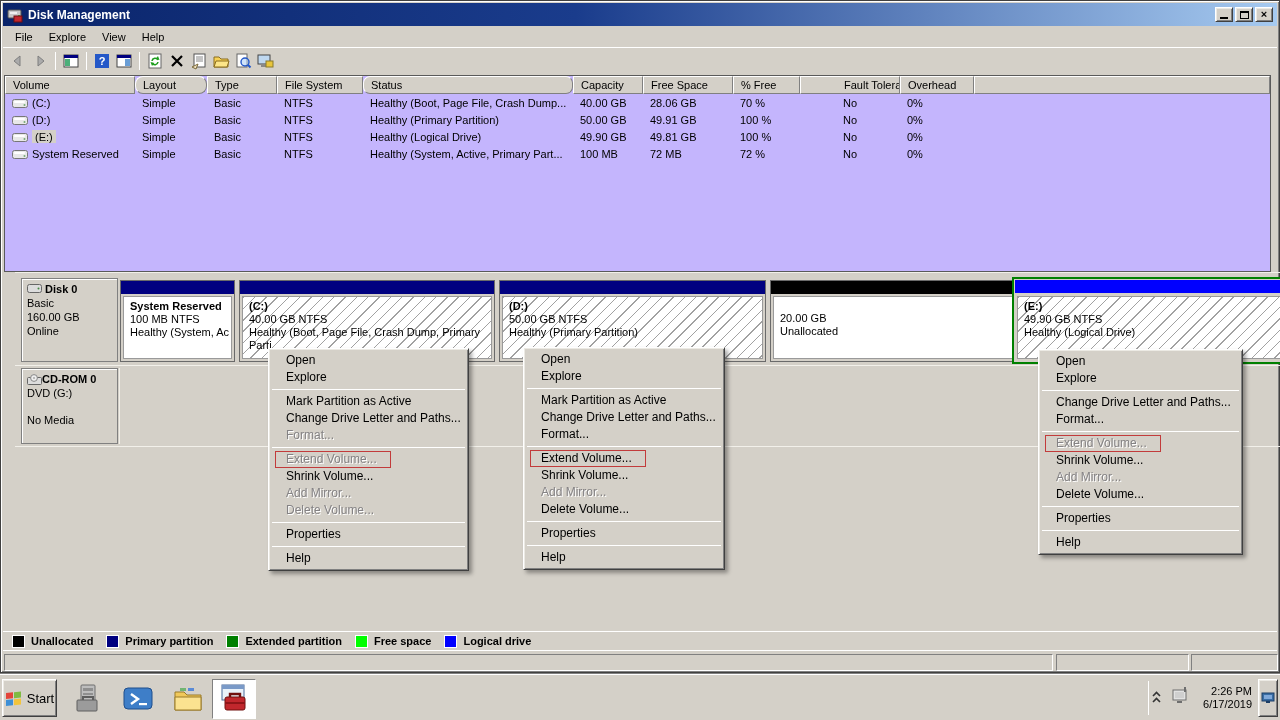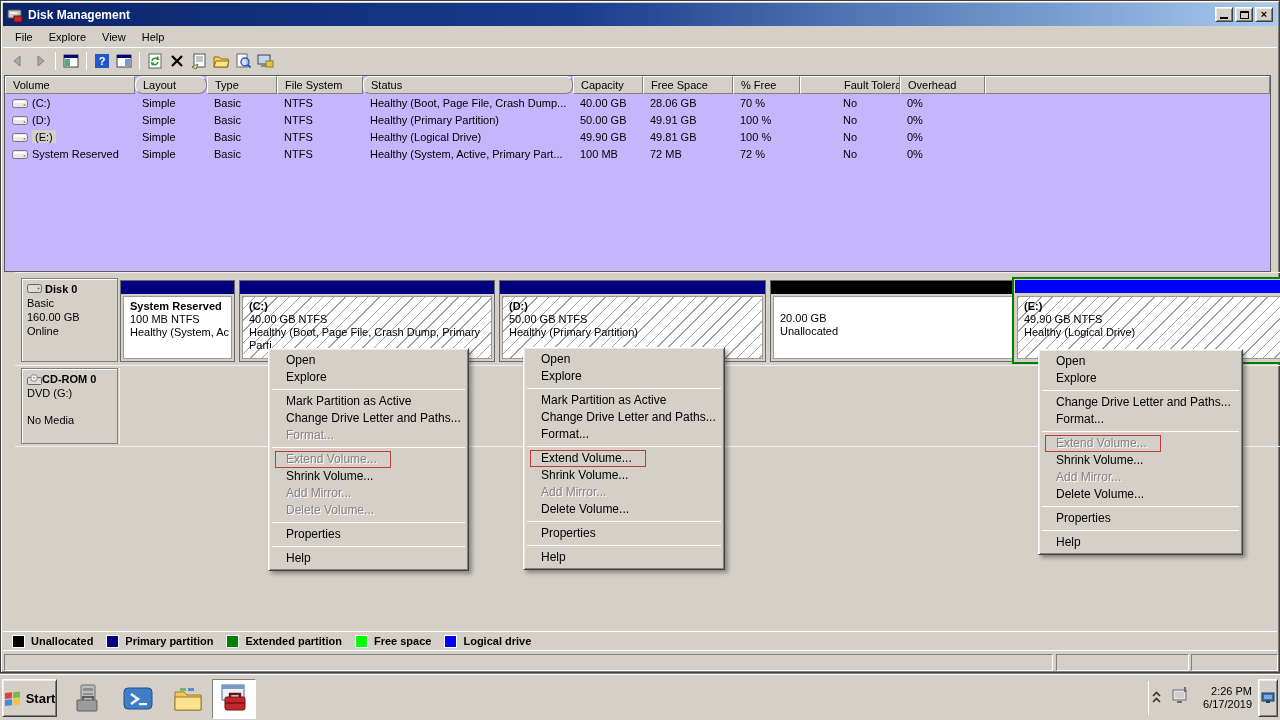--- a/index.html
+++ b/index.html
@@ -29,21 +29,21 @@
   .tbtn { width:22px; height:22px; display:flex; align-items:center; justify-content:center; }
   .tsep { width:1px; height:18px; background:#808080; border-right:1px solid #fff; margin:0 4px; }
 
   
   .listview { position:absolute; left:3px; top:74px; width:1267px; height:197px; background:#c4b5fd; border:1px solid #5A5A5A; overflow:hidden; }
   .lv-head { display:flex; height:18px; }
   .hcell { background:#D4D0C8; border:1px solid; border-color:#FFFFFF #808080 #808080 #FFFFFF; padding:2px 0 0 7px; font-size:11px; white-space:nowrap; overflow:hidden; }
   .lv-row { display:flex; height:17px; align-items:center; }
   .cell { padding:1px 0 0 7px; white-space:nowrap; overflow:hidden; font-size:11px; }
   .c0{width:130px;} .c1{width:72px;border-radius:8px;} .c2{width:70px;} .c3{width:86px;} .c4{width:210px;border-radius:7px;}
-  .c5{width:70px;} .c6{width:90px;} .c7{width:67px;} .c8{width:100px;padding-left:43px;} .c9{width:85px;} .cF{flex:1;}
+  .c5{width:70px;} .c6{width:90px;} .c7{width:67px;} .c8{width:100px;padding-left:43px;} .c9{width:74px;} .cF{flex:1;}
   .vol-ic { vertical-align:-2px; margin-right:4px; }
   .sel-label { background:#D4D0C8; padding:1px 3px; }
 
   
   .gview { position:absolute; left:12px; top:271px; width:1280px; height:359px; }
   .hline { position:absolute; left:2px; right:2px; height:1px; background:#808080; border-bottom:1px solid #F2F0EA; }
   .dpanel { position:absolute; left:8px; width:97px; background:#D4D0C8; border:1px solid #808080;
             box-shadow: inset 1px 1px 0 #FFFFFF; padding:3px 5px; line-height:14px; }
   .dpanel .dname { font-weight:bold; }
   .pcell { position:absolute; top:8px; height:82px; background:#D4D0C8; border:1px solid #6A6A6A; }
@@ -73,21 +73,21 @@
   .lg-swatch { width:13px; height:13px; border:1px solid #FFFFFF; margin-right:6px; }
   .lg-label { font-weight:bold; font-size:11px; }
 
   
   .statusbar { position:absolute; left:2px; top:649px; right:2px; height:22px; border-top:1px solid #FFFFFF; }
   .sb-panel { position:absolute; top:3px; height:17px; border:1px solid; border-color:#808080 #FFFFFF #FFFFFF #808080; background:#D4D0C8; }
 
   
   .taskbar { position:absolute; left:0; top:674px; width:1280px; height:46px; background:#D4D0C8; border-top:1px solid #FFFFFF; }
   .startbtn { position:absolute; left:2px; top:4px; width:55px; height:38px; display:flex; align-items:center; justify-content:center; background:#D4D0C8; }
-  .startbtn .slabel { font-weight:bold; font-size:13px; margin-left:4px; }
+  .startbtn .slabel { font-weight:normal; font-size:13px; margin-left:4px; }
   .qlbtn { position:absolute; top:7px; width:36px; height:34px; display:flex; align-items:center; justify-content:center; }
   .qlactive { position:absolute; left:212px; top:4px; width:44px; height:40px; background:#FFFFFF;
               border:1px solid; border-color:#808080 #FFFFFF #FFFFFF #808080; display:flex; align-items:center; justify-content:center; }
   .trayline { position:absolute; left:1148px; top:6px; height:34px; width:1px; background:#808080; border-right:1px solid #fff; }
   .tray { position:absolute; right:0; top:0; height:46px; display:flex; align-items:center; }
   .clock { text-align:right; font-size:11px; line-height:13px; margin:0 6px 0 4px; }
   .sdbtn { width:20px; height:38px; display:flex; align-items:center; justify-content:center; margin-right:2px; }
 </style>
 </head>
 <body>

